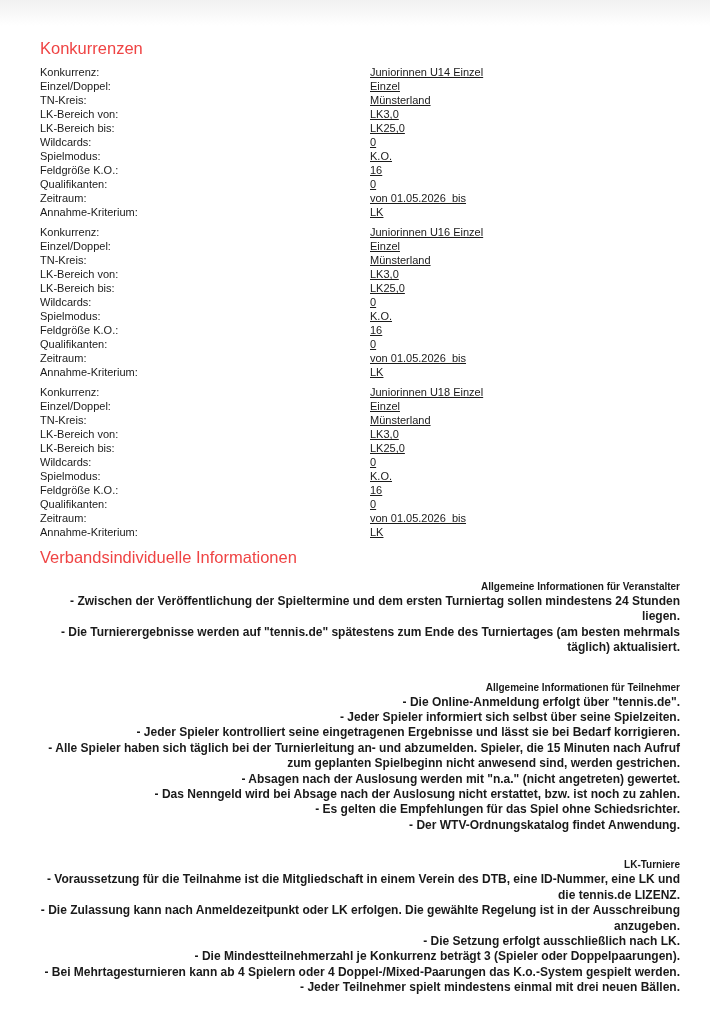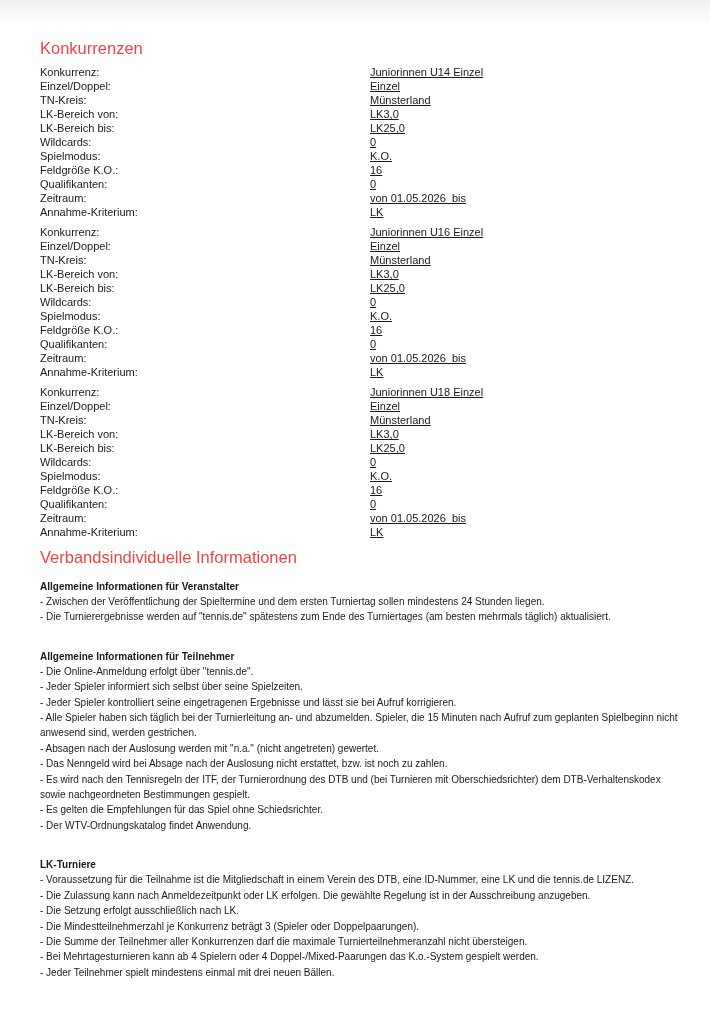--- a/index.html
+++ b/index.html
@@ -14,24 +14,24 @@
     .page { position: absolute; left: 40px; top: 38px; width: 640px; }
     .section-title {
       color: #ef4444; font-size: 16.5px; margin: 0; line-height: 20px; font-weight: normal;
     }
     .comp-list { margin-top: 7px; }
     .comp-block { margin-bottom: 6px; }
     .row { display: flex; font-size: 11px; line-height: 14px; height: 14px; }
     .row .lbl { width: 330px; flex: 0 0 330px; }
     .row .val { white-space: pre; text-decoration: underline; }
     .vi-title { margin-top: 8px; }
-    .info-block { margin-top: 12px; }
+    .info-block { margin-top: 12px; text-align: right; }
     .info-block + .info-block { margin-top: 24px; }
     .info-head { font-weight: bold; font-size: 10px; line-height: 15px; }
-    .info-line { font-size: 10px; line-height: 15.4px; }
+    .info-line { font-size: 12px; line-height: 15.4px; font-weight: bold; }
   </style>
 </head>
 <body>
 
 <div class="topshade"></div>
 
 <div class="page">
   <h2 class="section-title">Konkurrenzen</h2>
   <div class="comp-list" id="comp-list">
       <div class="comp-block">
@@ -178,32 +178,30 @@
   <div id="info-list">
       <div class="info-block">
         <div class="info-head">Allgemeine Informationen für Veranstalter</div>
         <div class="info-line">- Zwischen der Veröffentlichung der Spieltermine und dem ersten Turniertag sollen mindestens 24 Stunden liegen.</div>
         <div class="info-line">- Die Turnierergebnisse werden auf "tennis.de" spätestens zum Ende des Turniertages (am besten mehrmals täglich) aktualisiert.</div>
       </div>
       <div class="info-block">
         <div class="info-head">Allgemeine Informationen für Teilnehmer</div>
         <div class="info-line">- Die Online-Anmeldung erfolgt über "tennis.de".</div>
         <div class="info-line">- Jeder Spieler informiert sich selbst über seine Spielzeiten.</div>
-        <div class="info-line">- Jeder Spieler kontrolliert seine eingetragenen Ergebnisse und lässt sie bei Aufruf korrigieren.</div>
+        <div class="info-line">- Jeder Spieler kontrolliert seine eingetragenen Ergebnisse und lässt sie bei Bedarf korrigieren.</div>
         <div class="info-line">- Alle Spieler haben sich täglich bei der Turnierleitung an- und abzumelden. Spieler, die 15 Minuten nach Aufruf zum geplanten Spielbeginn nicht anwesend sind, werden gestrichen.</div>
         <div class="info-line">- Absagen nach der Auslosung werden mit "n.a." (nicht angetreten) gewertet.</div>
         <div class="info-line">- Das Nenngeld wird bei Absage nach der Auslosung nicht erstattet, bzw. ist noch zu zahlen.</div>
-        <div class="info-line">- Es wird nach den Tennisregeln der ITF, der Turnierordnung des DTB und (bei Turnieren mit Oberschiedsrichter) dem DTB-Verhaltenskodex sowie nachgeordneten Bestimmungen gespielt.</div>
         <div class="info-line">- Es gelten die Empfehlungen für das Spiel ohne Schiedsrichter.</div>
         <div class="info-line">- Der WTV-Ordnungskatalog findet Anwendung.</div>
       </div>
       <div class="info-block">
         <div class="info-head">LK-Turniere</div>
         <div class="info-line">- Voraussetzung für die Teilnahme ist die Mitgliedschaft in einem Verein des DTB, eine ID-Nummer, eine LK und die tennis.de LIZENZ.</div>
         <div class="info-line">- Die Zulassung kann nach Anmeldezeitpunkt oder LK erfolgen. Die gewählte Regelung ist in der Ausschreibung anzugeben.</div>
         <div class="info-line">- Die Setzung erfolgt ausschließlich nach LK.</div>
         <div class="info-line">- Die Mindestteilnehmerzahl je Konkurrenz beträgt 3 (Spieler oder Doppelpaarungen).</div>
-        <div class="info-line">- Die Summe der Teilnehmer aller Konkurrenzen darf die maximale Turnierteilnehmeranzahl nicht übersteigen.</div>
         <div class="info-line">- Bei Mehrtagesturnieren kann ab 4 Spielern oder 4 Doppel-/Mixed-Paarungen das K.o.-System gespielt werden.</div>
         <div class="info-line">- Jeder Teilnehmer spielt mindestens einmal mit drei neuen Bällen.</div>
       </div>
     </div>
 </div>
 
 </body></html>

